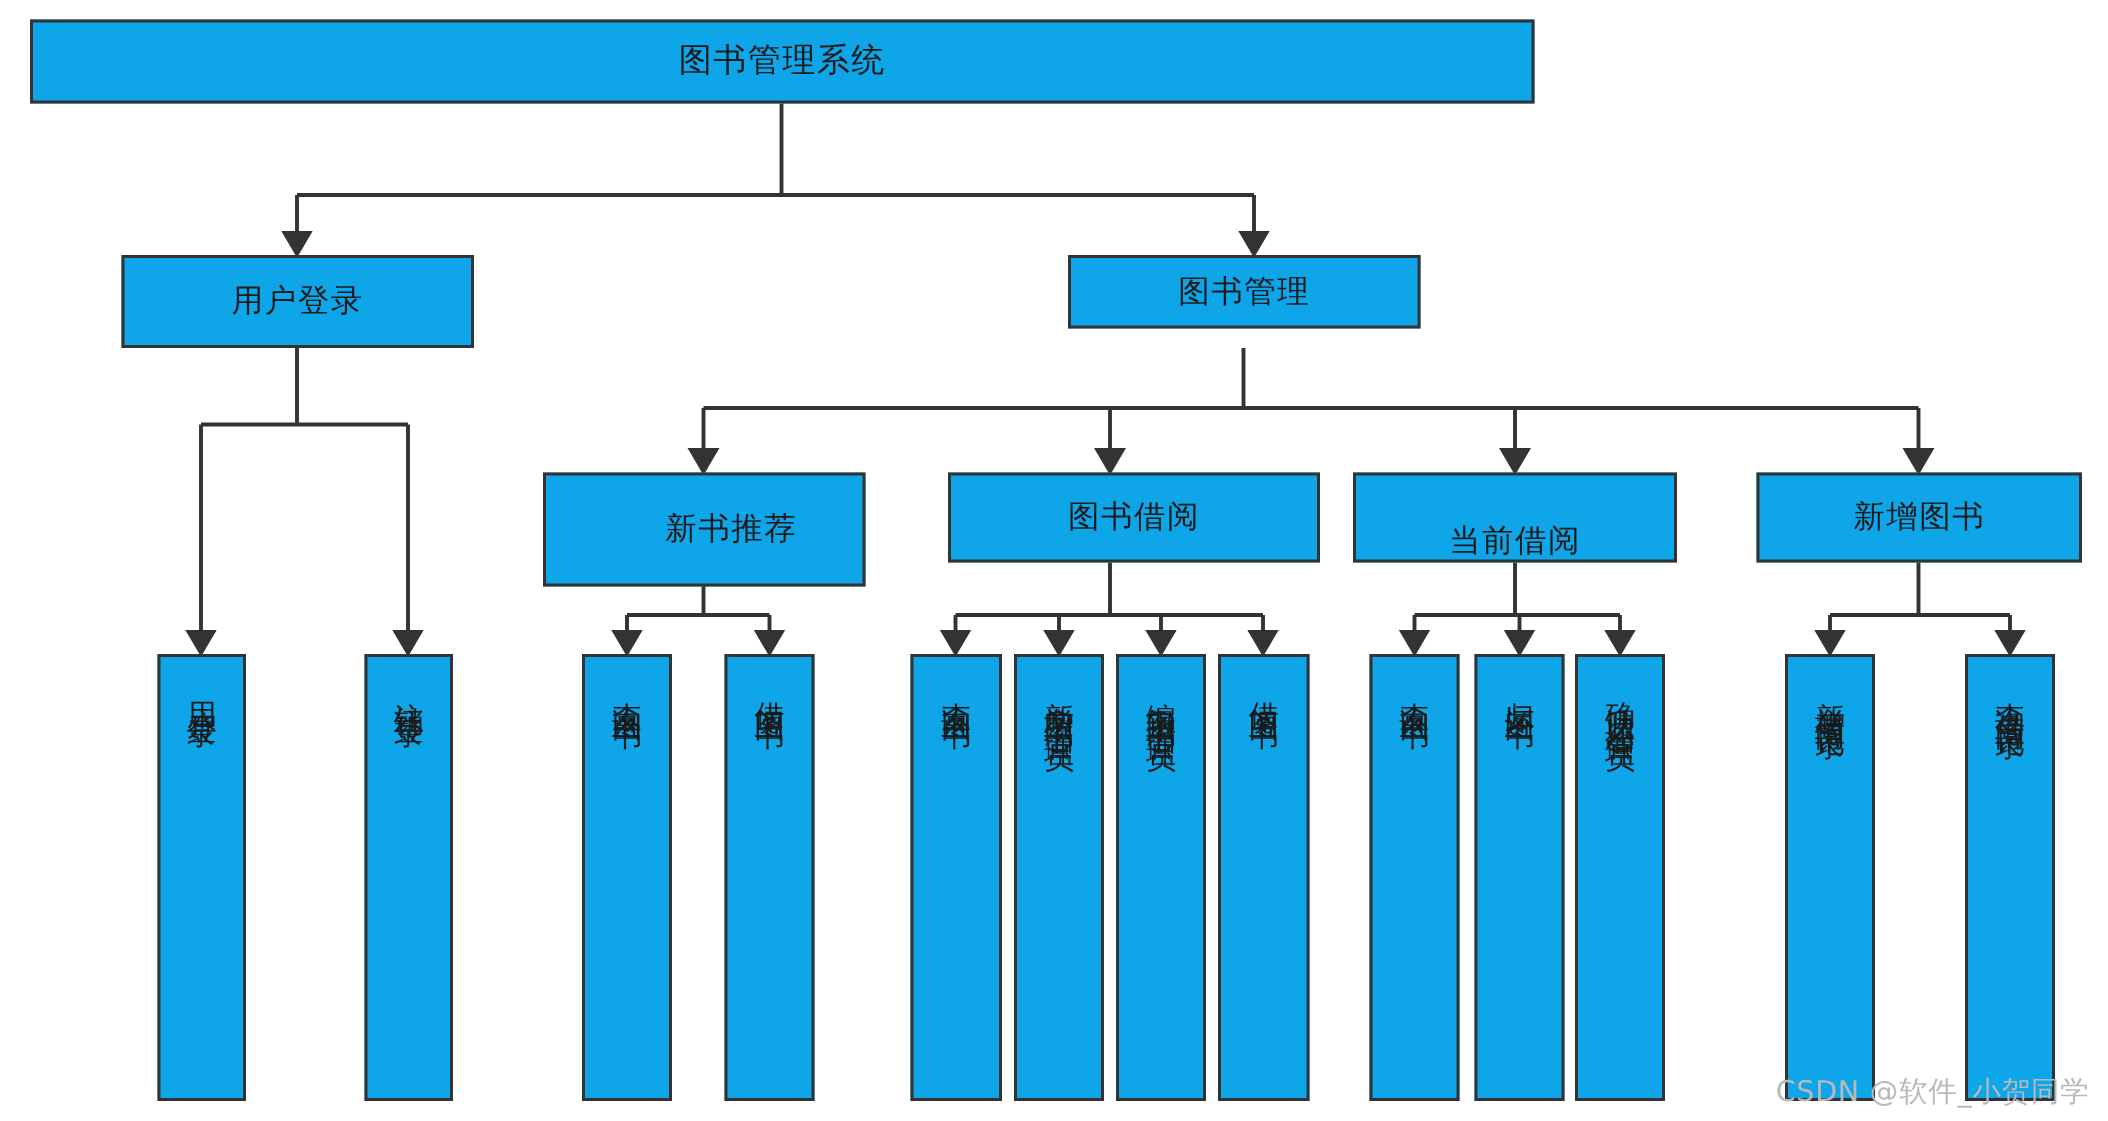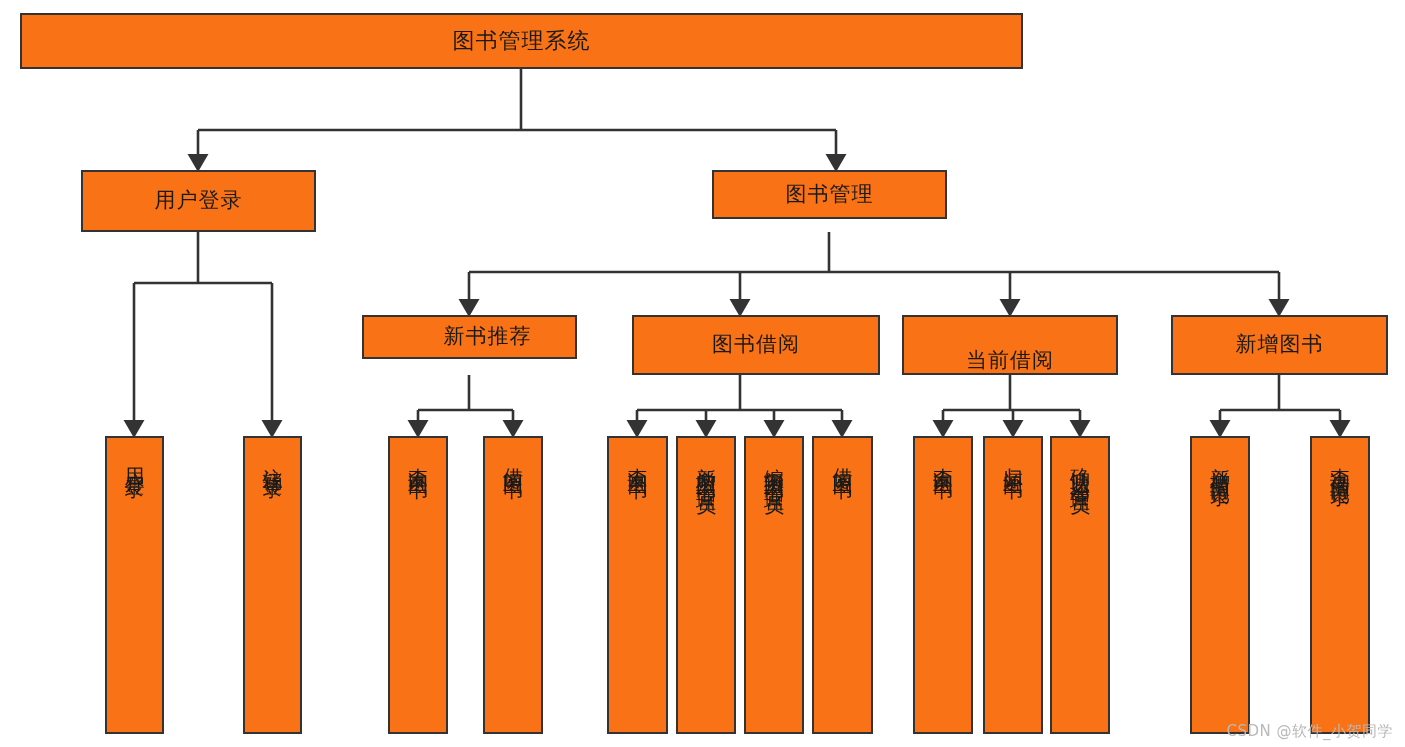--- a/index.html
+++ b/index.html
@@ -12,21 +12,21 @@
     width: 1405px;
     height: 747px;
     background: #ffffff;
     font-family: "DejaVu Sans", "Liberation Sans", sans-serif;
     overflow: hidden;
   }
   .node {
     position: absolute;
     box-sizing: border-box;
     border: 2px solid #333333;
-    background: #f97316;
+    background: #0ea5e9;
     display: flex;
     align-items: center;
     justify-content: center;
     color: #1a1a1a;
     letter-spacing: 1px;
   }
   .node.horizontal {
     font-size: 21px;
     line-height: 1.2;
   }
@@ -51,21 +51,21 @@
     left: 0;
     top: 0;
     width: 1405px;
     height: 747px;
     pointer-events: none;
   }
   #watermark {
     position: absolute;
     right: 12px;
     bottom: 6px;
-    font-size: 15px;
+    font-size: 19px;
     color: #b9b9b9;
     letter-spacing: 0.5px;
     white-space: nowrap;
   }
 </style>
 </head>
 <body>
 
 <div id="diagram-canvas">
 
@@ -123,21 +123,21 @@
     <span>图书管理系统</span>
   </div>
 
   <div class="node horizontal" style="left:81px; top:170px; width:235px; height:62px;">
     <span>用户登录</span>
   </div>
   <div class="node horizontal" style="left:712px; top:170px; width:235px; height:49px;">
     <span>图书管理</span>
   </div>
 
-  <div class="node horizontal" style="left:362px; top:315px; width:215px; height:44px;padding-left:36px;">
+  <div class="node horizontal" style="left:362px; top:315px; width:215px; height:76px;padding-left:36px;">
     <span>新书推荐</span>
   </div>
   <div class="node horizontal" style="left:632px; top:315px; width:248px; height:60px;">
     <span>图书借阅</span>
   </div>
   <div class="node horizontal" style="left:902px; top:315px; width:216px; height:60px;align-items:flex-end;">
     <span>当前借阅</span>
   </div>
   <div class="node horizontal" style="left:1171px; top:315px; width:217px; height:60px;">
     <span>新增图书</span>

